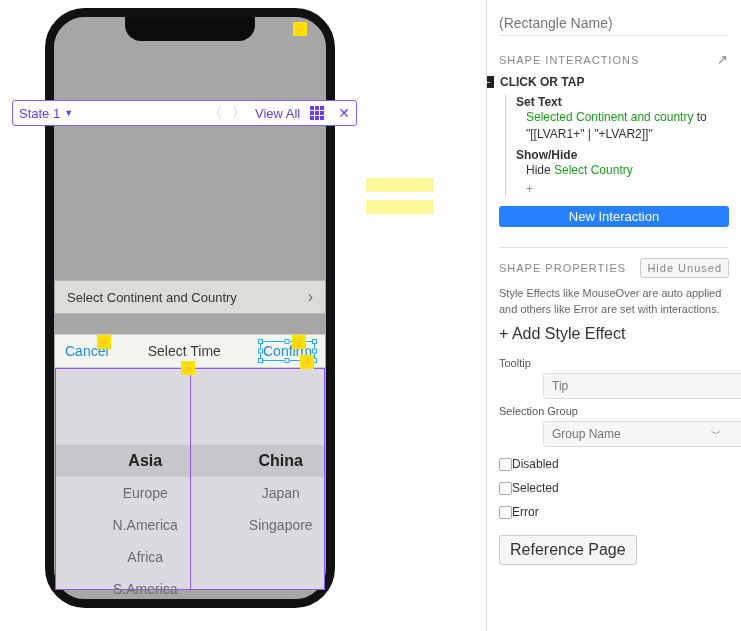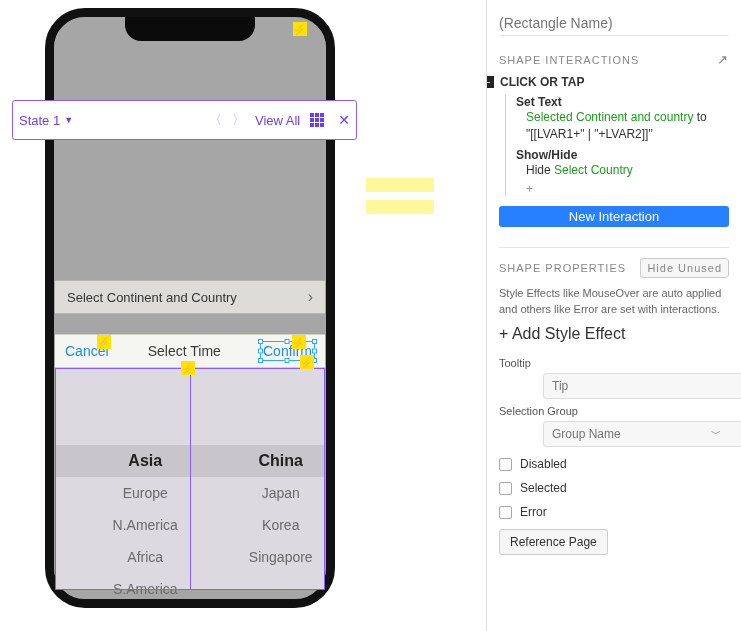--- a/index.html
+++ b/index.html
@@ -21,21 +21,21 @@
   .bolt3 { left: 181px; top: 361px; }
   .bolt4 { left: 292px; top: 335px; }
   .bolt5 { left: 300px; top: 355px; }
 
   
   .ystrip { position: absolute; right: 52px; width: 68px; height: 14px; background: #fff89a; }
   .ys1 { top: 178px; }
   .ys2 { top: 200px; }
 
   
-  .dp-toolbar { position: absolute; left: 12px; top: 100px; width: 345px; height: 40px; border: 1.5px solid #8a5cff; border-radius: 3px; background: #fff; display: flex; align-items: center; padding: 0 6px; font-size: 13px; color: #6a3ff0; z-index: 6; }
+  .dp-toolbar { position: absolute; left: 12px; top: 100px; width: 345px; height: 26px; border: 1.5px solid #8a5cff; border-radius: 3px; background: #fff; display: flex; align-items: center; padding: 0 6px; font-size: 13px; color: #6a3ff0; z-index: 6; }
   .dp-state { display: flex; align-items: center; gap: 4px; }
   .dp-caret { font-size: 9px; }
   .dp-nav { margin-left: auto; display: flex; align-items: center; gap: 10px; color: #bba7f2; }
   .dp-nav span { cursor: default; }
   .dp-viewall { color: #6a3ff0; }
   .dp-grid { width: 14px; height: 14px; display: grid; grid-template-columns: repeat(3,1fr); grid-template-rows: repeat(3,1fr); gap: 1px; }
   .dp-grid div { background: #6a3ff0; }
   .dp-close { color: #6a3ff0; font-size: 14px; margin-left: 4px; }
 
   
@@ -77,23 +77,23 @@
   .new-int-btn { width:100%; height:21px; background:#2680ff; color:#fff; border:none; border-radius:3px; font-size:13px; margin:10px 0 14px; }
   .hr { border:none; border-top:1px solid #e4e4e4; margin: 6px 0 10px; }
   .props-head { display:flex; align-items:center; }
   .hide-unused { margin-left:auto; font-size:11px; border:1px solid #ccc; background:#f6f6f6; padding:3px 6px; border-radius:3px; }
   .helper { font-size:11px; color:#666; line-height:1.4; margin:6px 0 8px; }
   .add-style { font-size:16px; color:#333; margin:4px 0 14px; }
   .field-label { font-size:11px; color:#555; margin:6px 0 4px; }
   .text-input, .select-input { width:100%; height:26px; border:1px solid #ddd; background:#f7f7f7; border-radius:3px; padding:0 8px; font-size:12px; color:#4c1d95;margin-left:44px; }
   .select-wrap { position:relative; }
   .select-caret { position:absolute; right:8px; top:50%; transform:translateY(-50%); color:#666; font-size:10px; pointer-events:none;}
-  .chk-row { display:flex; align-items:center; gap:8px; margin:10px 0; font-size:12px; }
+  .chk-row { display:flex; align-items:center; gap:0; margin:10px 0; font-size:12px; }
   .chk { width:13px; height:13px; border:1px solid #aaa; border-radius:2px; background:#fff; }
-  .ref-btn { border:1px solid #ccc; background:#f6f6f6; padding:5px 10px; border-radius:3px; font-size:12px; display:inline-block; }
+  .ref-btn { border:1px solid #ccc; background:#f6f6f6; padding:5px 10px; border-radius:3px; font-size:16px; margin-top:6px; display:inline-block; }
 </style>
 </head>
 <body>
 
 <div class="canvas">
   <div class="phone">
     <div class="notch"></div>
     <div class="phone-screen">
       <div class="phone-dim"></div>
     </div>
@@ -154,21 +154,20 @@
       <div class="p-row sel">Asia</div>
       <div class="p-row">Europe</div>
       <div class="p-row">N.America</div>
       <div class="p-row">Africa</div>
       <div class="p-row">S.America</div>
     </div>
     <div class="picker-col">
       <div class="p-spacer"></div>
       <div class="p-row sel">China</div>
       <div class="p-row">Japan</div>
-      <div class="p-row">Korea</div>
       <div class="p-row">Singapore</div>
     </div>
   </div>
   <div class="picker-outline"></div>
 </div>
 
 <div class="panel">
   <input class="name-input" placeholder="(Rectangle Name)" style="">
 
   <div class="section-head">

